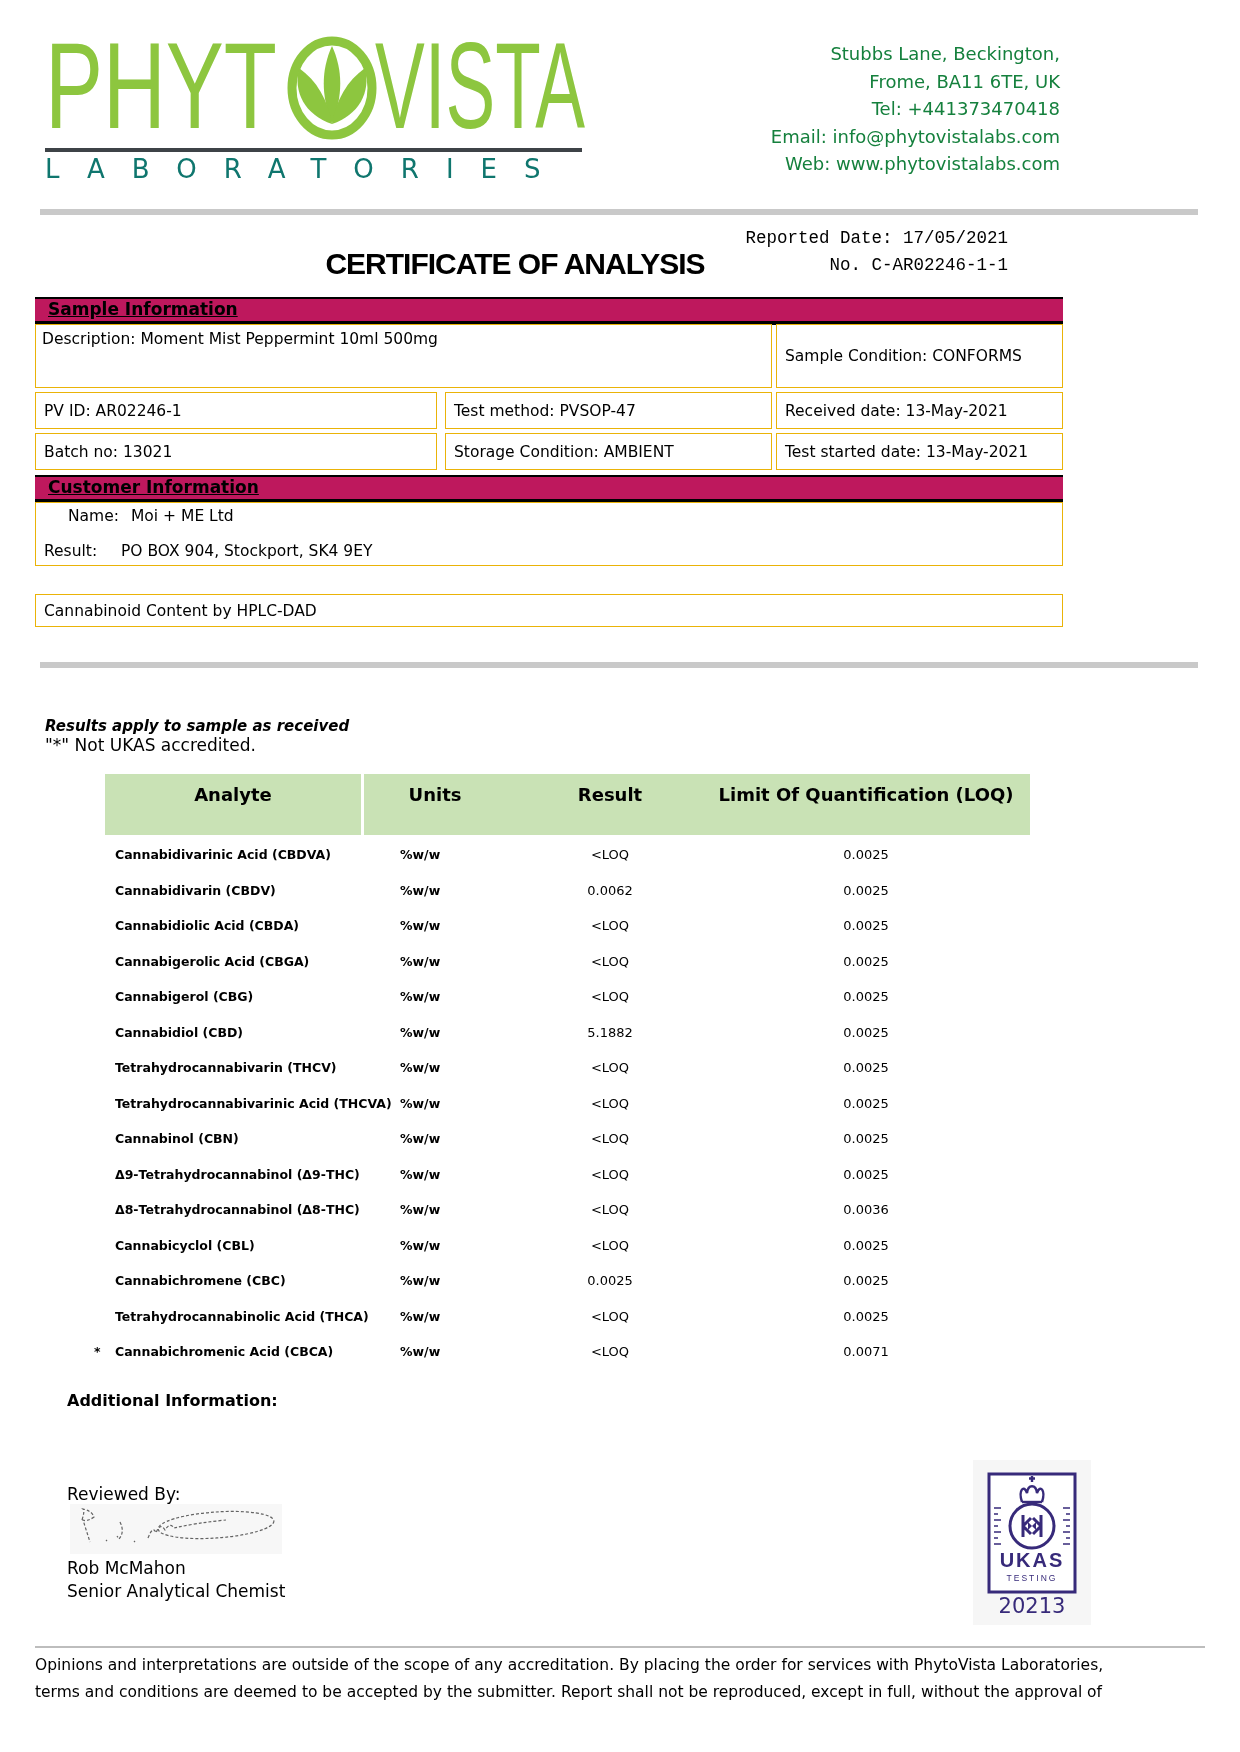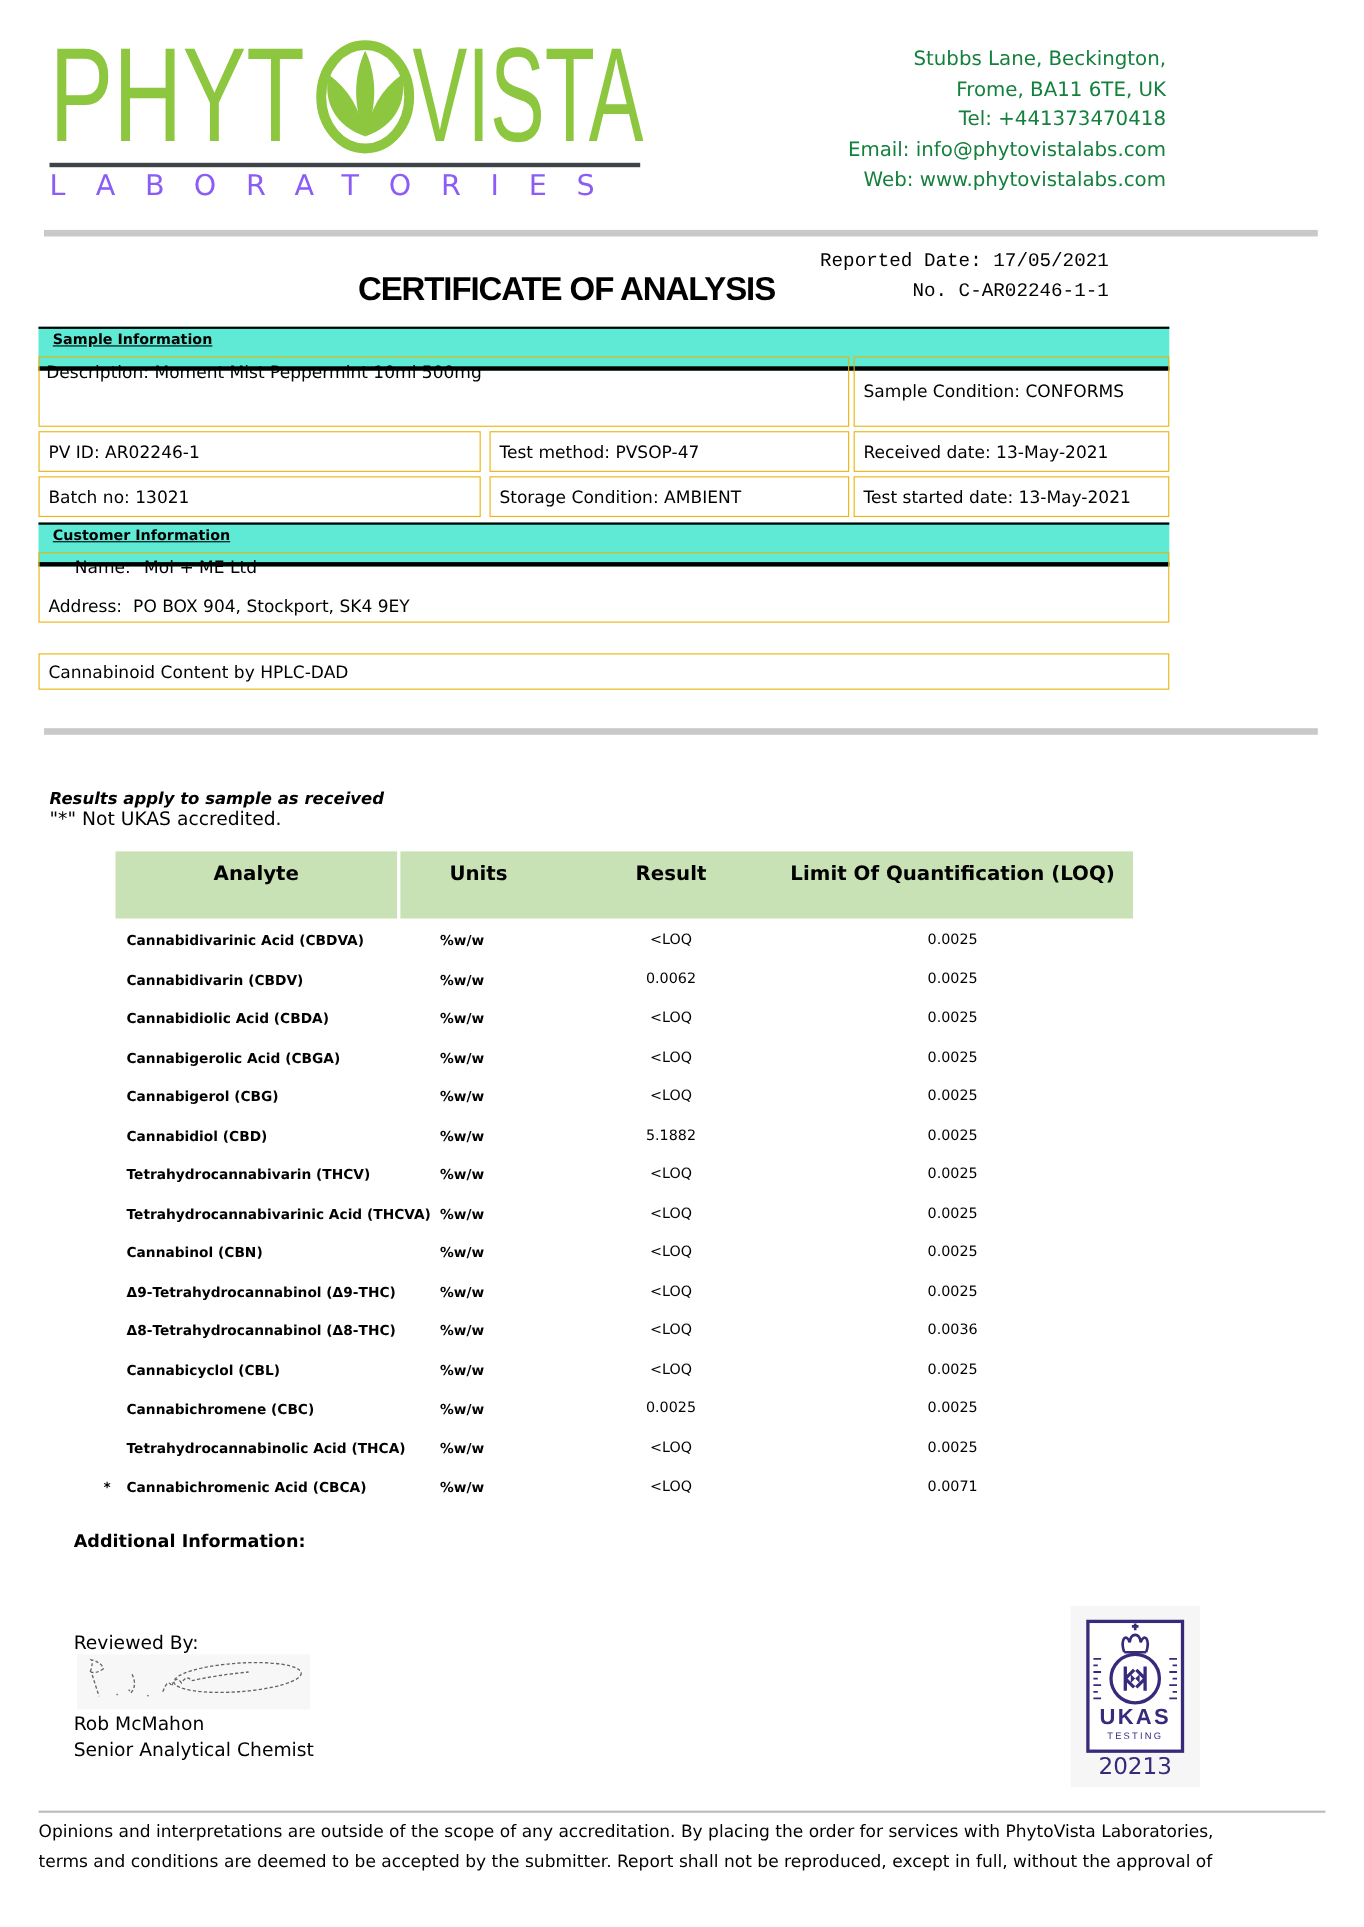--- a/index.html
+++ b/index.html
@@ -7,32 +7,32 @@
     position:relative; width:1240px; height:1752px; background:#ffffff;
     font-family:"DejaVu Sans", sans-serif; color:#000; overflow:hidden;
   }
   .abs { position:absolute; }
 
   
   .contact { left:640px; top:40px; width:420px; text-align:right;
              font-size:18px; line-height:27.5px; color:#15803d; }
   .logo-rule { left:45px; top:148px; width:537px; height:4px; background:#3e4347; }
   .logo-sub  { left:45px; top:154px; font-size:26px; letter-spacing:27px;
-               color:#8b5cf6; white-space:nowrap; }
+               color:#0f766e; white-space:nowrap; }
   .divider { background:#c9c9c9; height:6px; left:40px; width:1158px; }
   .d1 { top:209px; } .d2 { top:662px; }
   .reportmeta { right:232px; top:225px; text-align:right; font-size:17.5px; line-height:27px;font-family:Liberation Mono, monospace; }
   .coa-title { left:320px; top:247px; width:390px; text-align:center;
                font-family:"Liberation Sans", sans-serif; font-weight:bold;
                font-size:30px; letter-spacing:-1px; white-space:nowrap; }
 
   
-  .gbar { left:35px; width:1028px; height:40px; background:#5eead4;
+  .gbar { left:35px; width:1028px; height:28px; background:#be185d;
           border-top:2px solid #000; border-bottom:4px solid #000; box-sizing:border-box;
-          font-size:13px; font-weight:bold; text-decoration:underline;
+          font-size:17px; font-weight:bold; text-decoration:underline;
           padding-left:13px; line-height:21px; }
   .cell { border:1px solid #eab308; box-sizing:border-box; font-size:15.5px;
           white-space:nowrap; }
   .cell.flexc { display:flex; align-items:center; padding-left:8px; }
   .b-desc { left:35px;  top:324px; width:737px; height:64px; padding:5px 6px; }
   .b-cond { left:776px; top:324px; width:287px; height:64px; }
   .b-pv    { left:35px;  top:392px; width:402px; height:37px; }
   .b-tm    { left:445px; top:392px; width:327px; height:37px; }
   .b-rd    { left:776px; top:392px; width:287px; height:37px; }
   .b-batch { left:35px;  top:433px; width:402px; height:37px; }
@@ -120,21 +120,21 @@
   <div class="abs cell flexc b-batch">Batch no: 13021</div>
   <div class="abs cell flexc b-sc">Storage Condition: AMBIENT</div>
   <div class="abs cell flexc b-ts">Test started date: 13-May-2021</div>
 
   <div class="abs gbar bar2">Customer Information</div>
   <div class="abs cell b-cust">
     <div>
       <span class="lbl-name">Name:</span><span>Moi + ME Ltd</span>
     </div>
     <div class="line2">
-      <span class="lbl-addr">Address:</span><span>PO BOX 904, Stockport, SK4 9EY</span>
+      <span class="lbl-addr">Result:</span><span>PO BOX 904, Stockport, SK4 9EY</span>
     </div>
   </div>
 
   <div class="abs cell flexc b-meth">Cannabinoid Content by HPLC-DAD</div>
 
   <div class="abs divider d2"></div>
 
   <div class="abs results-note">Results apply to sample as received</div>
   <div class="abs ukas-note">"*" Not UKAS accredited.</div>
 

